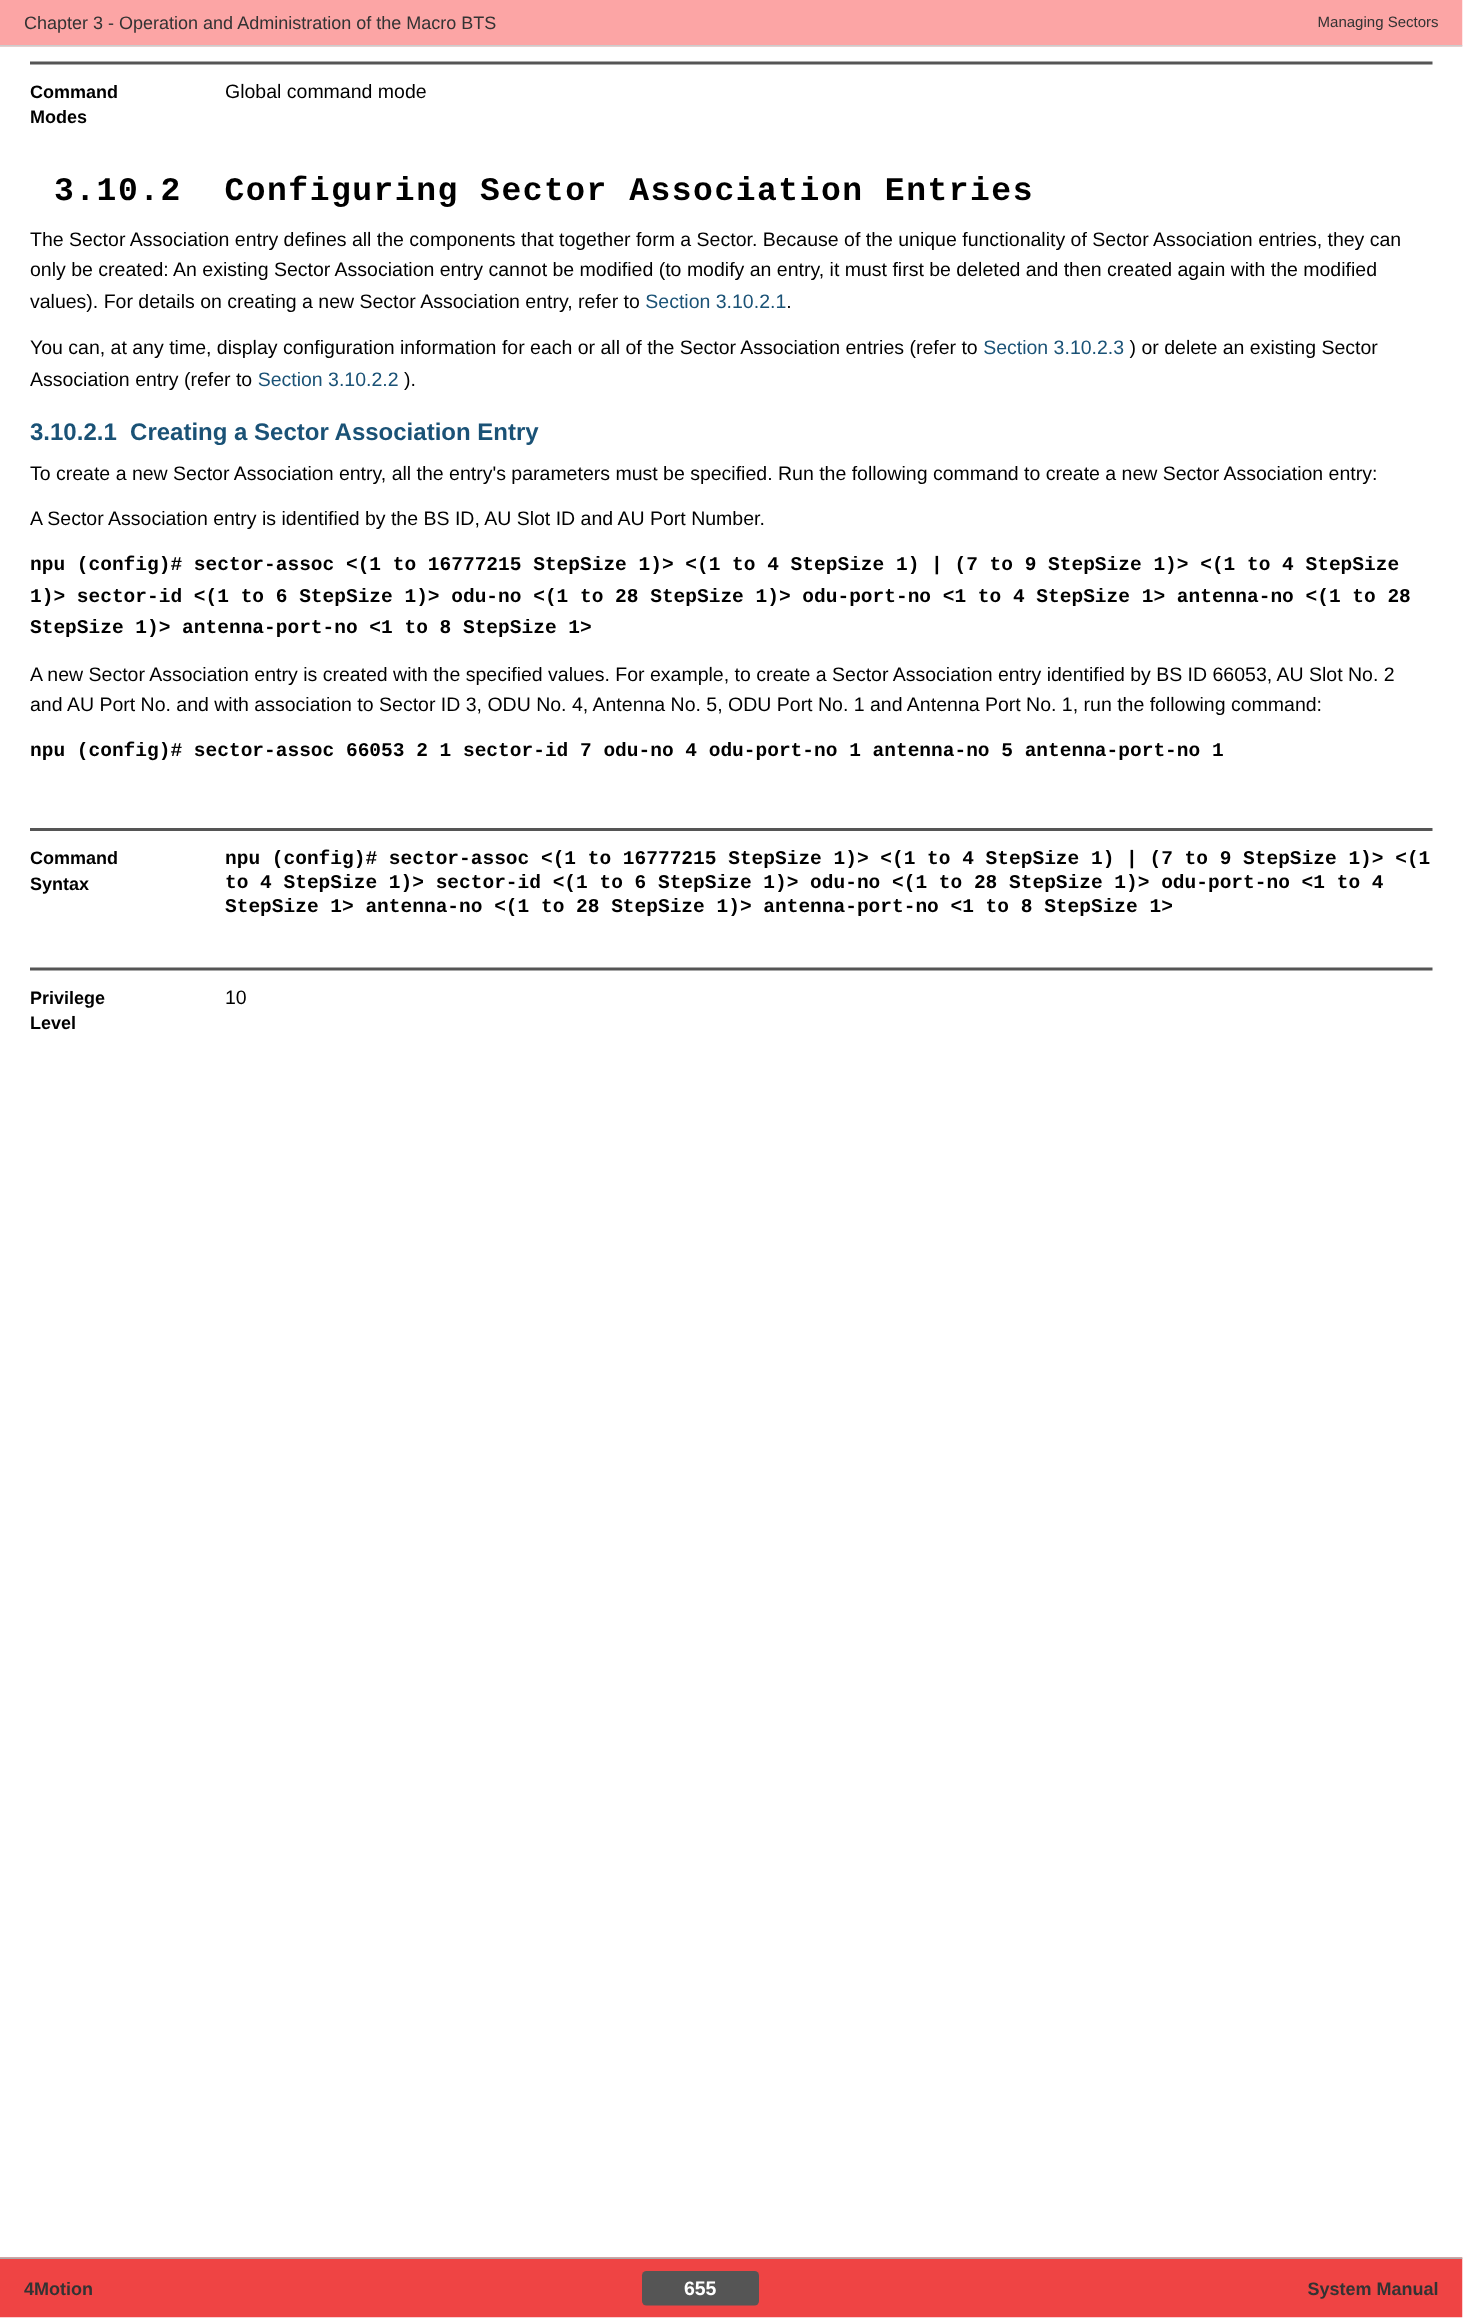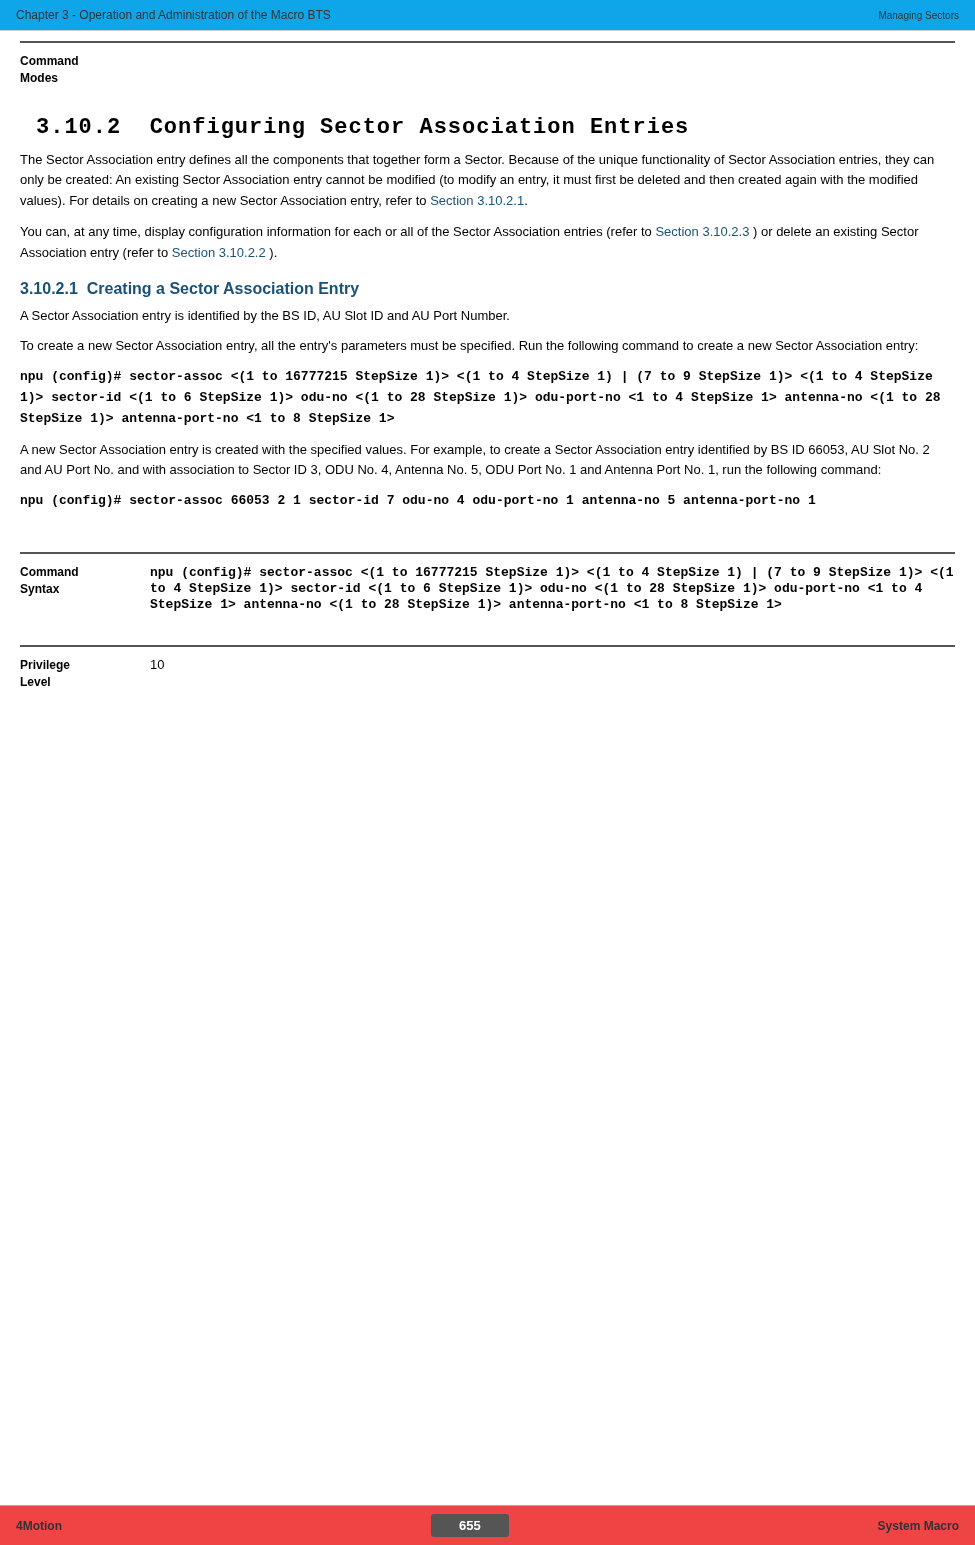--- a/index.html
+++ b/index.html
@@ -13,21 +13,21 @@
       position: relative;
     }
 
     
     .page-header {
       display: flex;
       justify-content: space-between;
       align-items: center;
       padding: 8px 16px;
       border-bottom: 1px solid #ccc;
-      background: #0ea5e9;
+      background: #fca5a5;
     }
     .header-left {
       font-size: 12px;
       color: #333;
     }
     .header-right {
       font-size: 10px;
       color: #333;
     }
 
@@ -138,20 +138,21 @@
 <div class="page-header">
   <span class="header-left">Chapter 3 - Operation and Administration of the Macro BTS</span>
   <span class="header-right">Managing Sectors</span>
 </div>
 
 <div class="content">
 
   
   <div class="info-row">
     <div class="info-label">Command<br>Modes</div>
+    <div class="info-value">Global command mode</div>
   </div>
 
   
   <div class="section-heading-large">
     <span>3.10.2</span>&nbsp;&nbsp;<span>Configuring Sector Association Entries</span>
   </div>
 
   <p class="body-text">
     <span>The Sector Association entry defines all the components that together form a Sector. Because of the unique functionality of Sector Association entries, they can only be created: An existing Sector Association entry cannot be modified (to modify an entry, it must first be deleted and then created again with the modified values). For details on creating a new Sector Association entry, refer to</span>
     <a class="link-text">Section 3.10.2.1</a><span>.</span>
@@ -163,23 +164,23 @@
     <span>) or delete an existing Sector Association entry (refer to</span>
     <a class="link-text">Section 3.10.2.2</a>
     <span>).</span>
   </p>
 
   
   <div class="section-heading-medium">
     <span>3.10.2.1</span>&nbsp;&nbsp;<span>Creating a Sector Association Entry</span>
   </div>
 
+  <p class="body-text">To create a new Sector Association entry, all the entry's parameters must be specified. Run the following command to create a new Sector Association entry:</p>
+
   <p class="body-text">A Sector Association entry is identified by the BS ID, AU Slot ID and AU Port Number.</p>
-
-  <p class="body-text">To create a new Sector Association entry, all the entry's parameters must be specified. Run the following command to create a new Sector Association entry:</p>
 
   <div class="code-block">npu (config)# sector-assoc &lt;(1 to 16777215 StepSize 1)&gt; &lt;(1 to 4 StepSize 1) | (7 to 9 StepSize 1)&gt; &lt;(1 to 4 StepSize 1)&gt; sector-id &lt;(1 to 6 StepSize 1)&gt; odu-no &lt;(1 to 28 StepSize 1)&gt; odu-port-no &lt;1 to 4 StepSize 1&gt; antenna-no &lt;(1 to 28 StepSize 1)&gt; antenna-port-no &lt;1 to 8 StepSize 1&gt;</div>
 
   <p class="body-text">A new Sector Association entry is created with the specified values. For example, to create a Sector Association entry identified by BS ID 66053, AU Slot No. 2 and AU Port No. and with association to Sector ID 3, ODU No. 4, Antenna No. 5, ODU Port No. 1 and Antenna Port No. 1, run the following command:</p>
 
   <div class="code-block">npu (config)# sector-assoc 66053 2 1 sector-id 7 odu-no 4 odu-port-no 1 antenna-no 5 antenna-port-no 1</div>
 
   <br>
   <br>
 
@@ -197,14 +198,14 @@
   <div class="info-row">
     <div class="info-label">Privilege<br>Level</div>
     <div class="info-value">10</div>
   </div>
 
 </div>
 
 <div class="page-footer">
   <span class="footer-left">4Motion</span>
   <span class="footer-center">655</span>
-  <span class="footer-right">System Macro</span>
+  <span class="footer-right">System Manual</span>
 </div>
 
 </body></html>

